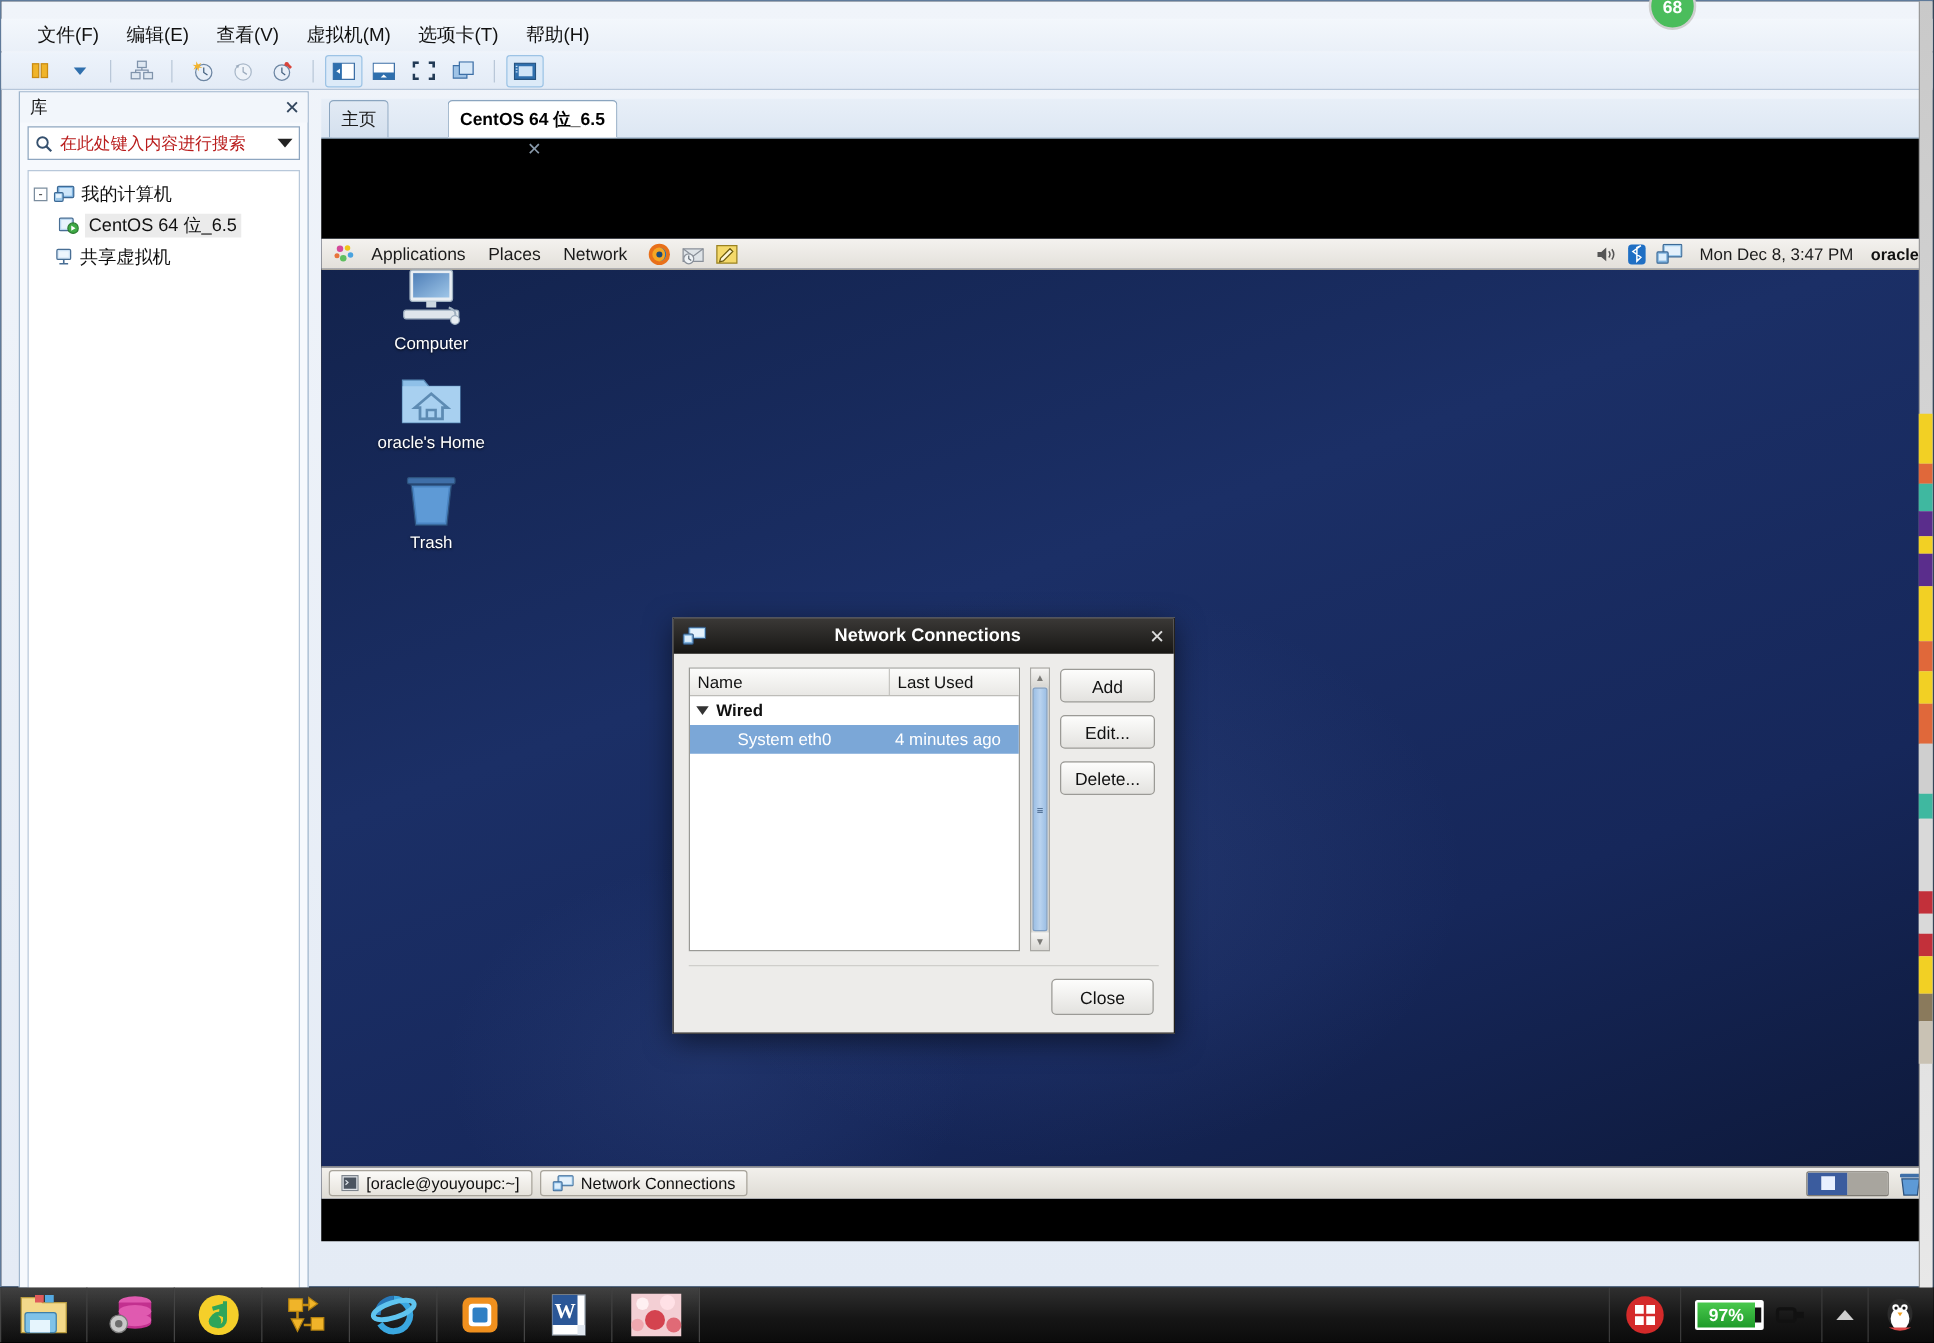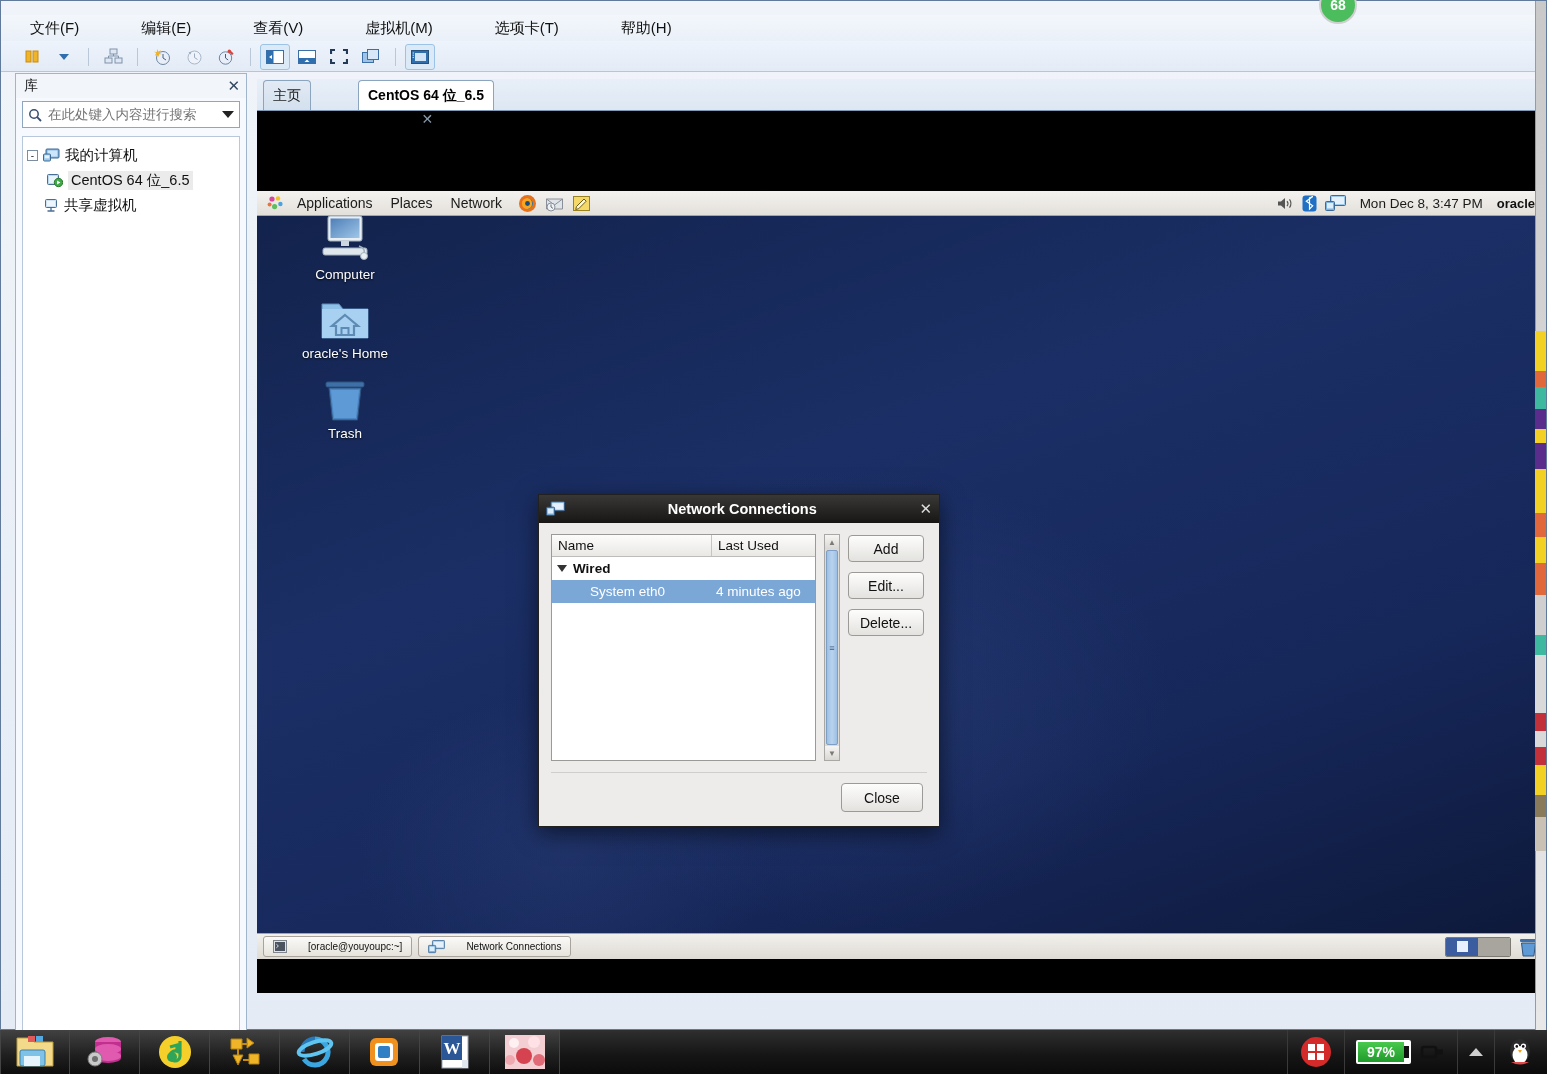--- a/index.html
+++ b/index.html
@@ -17,21 +17,20 @@
     background: linear-gradient(#f0f4fa, #e4ebf5);
     border: 1px solid #5f7a9a;
   }
 
   
   .menubar {
     position: absolute; left: 0; top: 14px; width: 100%; height: 26px;
     display: flex; align-items: center; padding-left: 18px;
     font-size: 15px; color: #111;
     background: linear-gradient(#f3f7fc, #eaf0f8);
-    gap: 40px;
   }
   .menubar .mi { padding: 2px 11px; cursor: default; white-space: nowrap; }
 
   
   .toolbar {
     position: absolute; left: 0; top: 41px; width: 100%; height: 30px;
     display: flex; align-items: center; padding-left: 16px; gap: 2px;
     background: linear-gradient(#edf3fb, #e3ebf6);
     border-bottom: 1px solid #b6c6da;
   }
@@ -53,21 +52,21 @@
     height: 24px; display: flex; align-items: center;
     padding: 0 6px 0 8px; font-size: 14px; color: #1b1b1b;
     background: #f2f6fb;
   }
   .lib-head .x { margin-left: auto; font-size: 15px; color: #33475e; cursor: default; }
   .lib-search {
     margin: 3px 6px 0 6px; height: 27px; background: #fff;
     border: 1px solid #8ea6c0; display: flex; align-items: center;
     padding: 0 5px; gap: 6px;
   }
-  .lib-search .ph { font-size: 13.5px; color: #737373; flex: 1; }
+  .lib-search .ph { font-size: 13.5px; color: #b91c1c; flex: 1; }
   .lib-search .dd { width: 0; height: 0; border-left: 6px solid transparent;
                     border-right: 6px solid transparent; border-top: 7px solid #222; }
   .lib-tree {
     margin: 8px 6px 0 6px; height: 900px; background: #fff;
     border: 1px solid #b8c8da; padding: 6px 4px; font-size: 14.5px; color: #111;
   }
   .tr { display: flex; align-items: center; height: 25px; gap: 5px; white-space: nowrap; }
   .tr.ind { padding-left: 20px; }
   .expander {
     width: 11px; height: 11px; border: 1px solid #7b8d9e; background: #fff;
@@ -128,22 +127,22 @@
   .dicon .lbl { margin-top: 4px; }
 
   
   .g-bottom {
     position: absolute; left: 0; bottom: 0; width: 100%; height: 26px;
     background: linear-gradient(#f2f0ec, #dedbd4);
     border-top: 1px solid #a9a59c;
     display: flex; align-items: center; padding: 0 6px; gap: 6px;
   }
   .taskbtn {
-    height: 21px; display: flex; align-items: center; gap: 21px;
-    padding: 0 9px; font-size: 10px; color: #111;
+    height: 21px; display: flex; align-items: center; gap: 6px;
+    padding: 0 9px; font-size: 13px; color: #111;
     background: linear-gradient(#fbfaf8, #e6e3dc);
     border: 1px solid #a8a49b; border-radius: 3px; white-space: nowrap;
   }
   .g-bot-right { margin-left: auto; display: flex; align-items: center; gap: 7px; }
   .wsswitch { display: flex; border: 1px solid #7d7a73; border-radius: 2px; overflow: hidden; }
   .ws { width: 32px; height: 18px; }
   .ws.on { background: #3b5c9e; display: flex; align-items: center; justify-content: center; }
   .ws.on::after { content: ""; width: 11px; height: 11px; background: #e8f0ff; }
   .ws.off { background: #a8a59e; }
 

